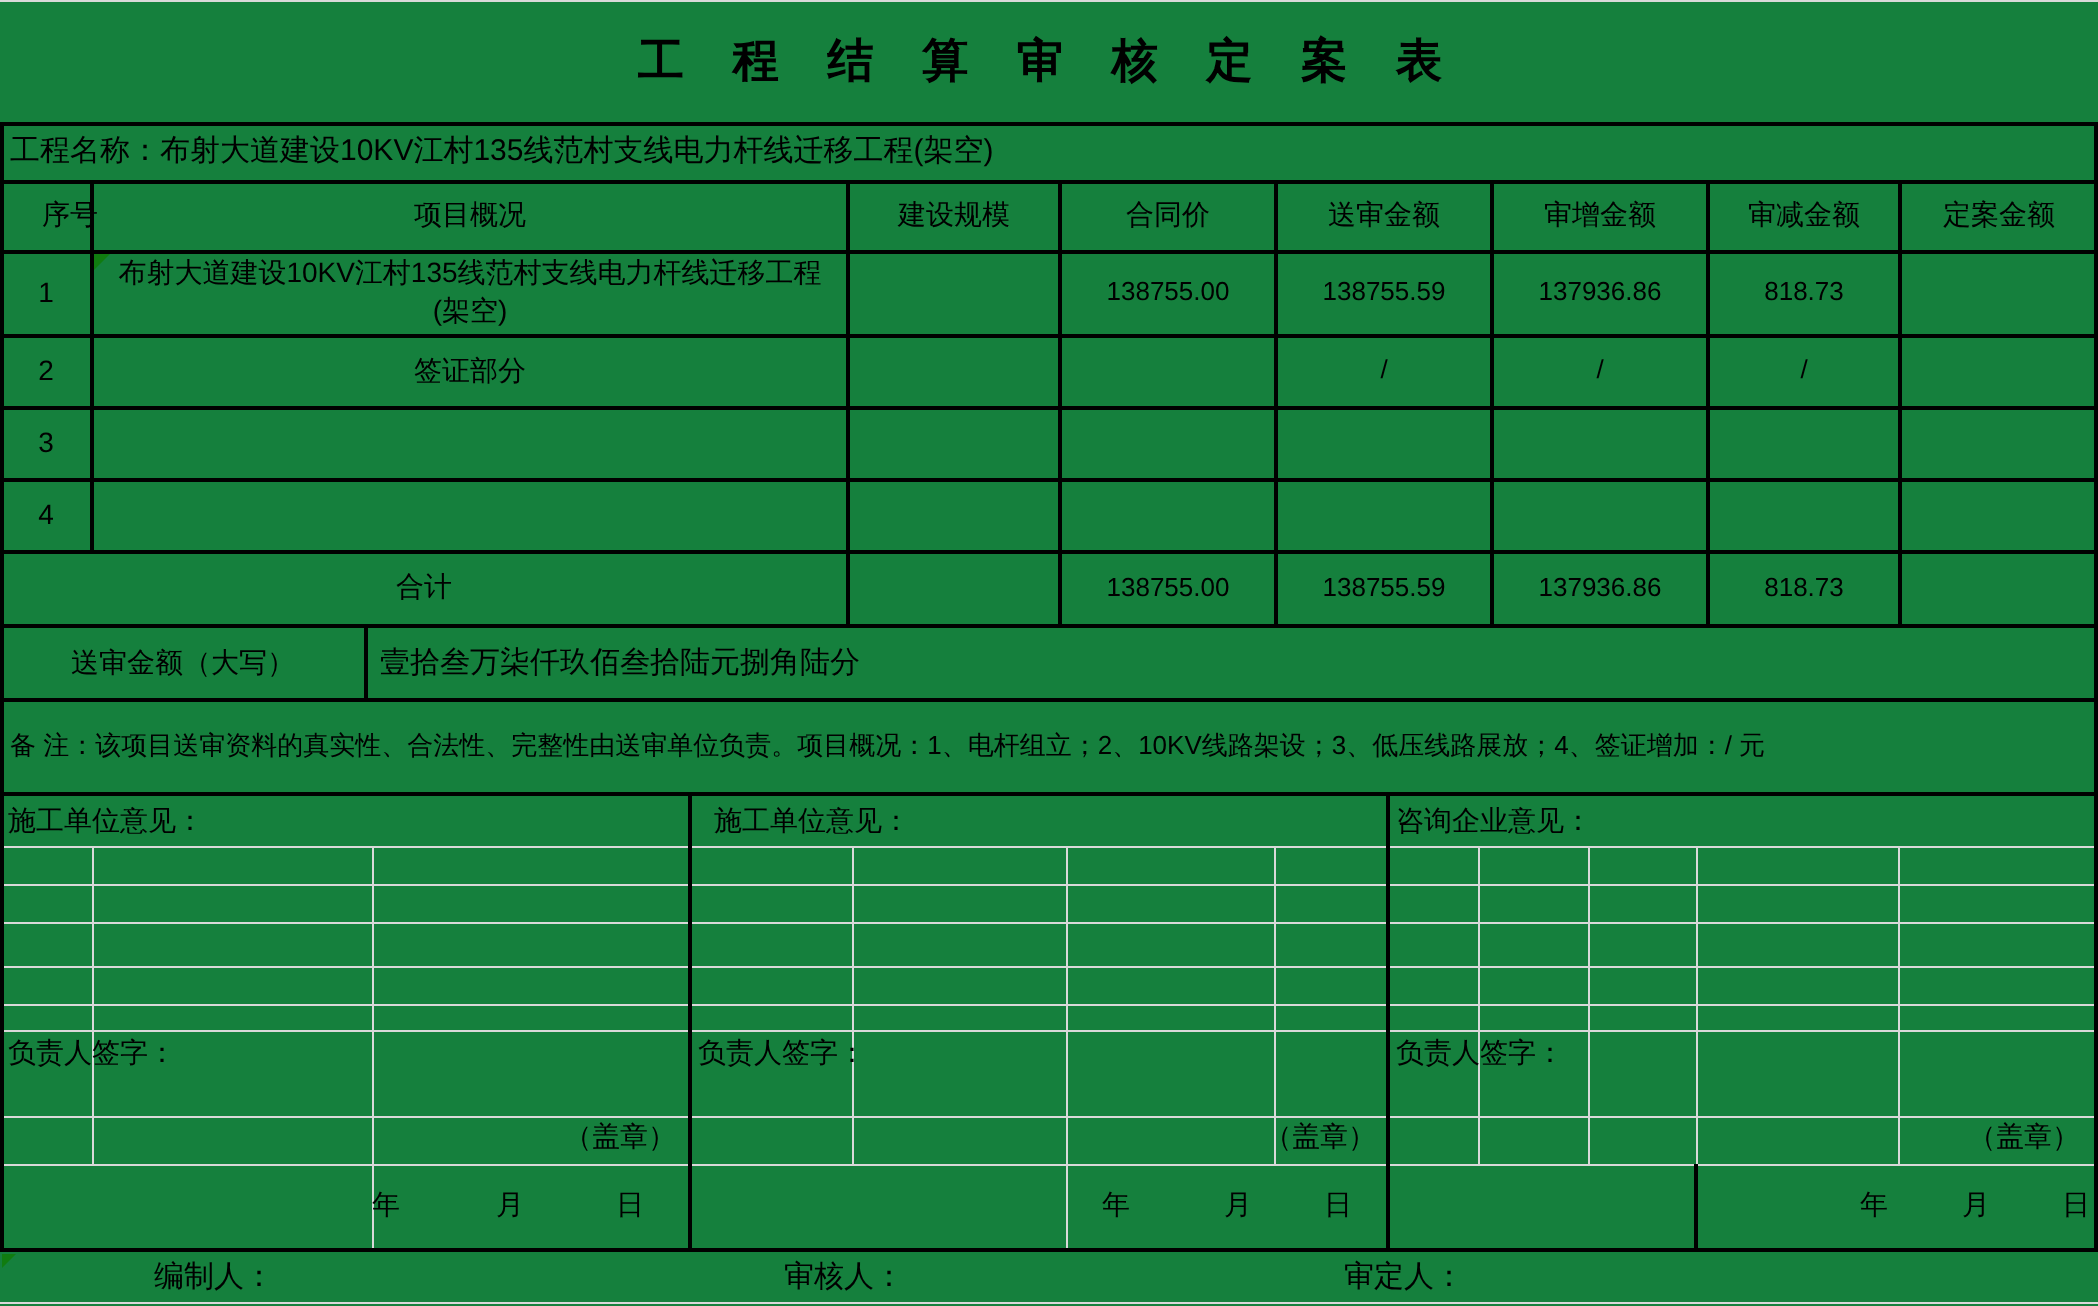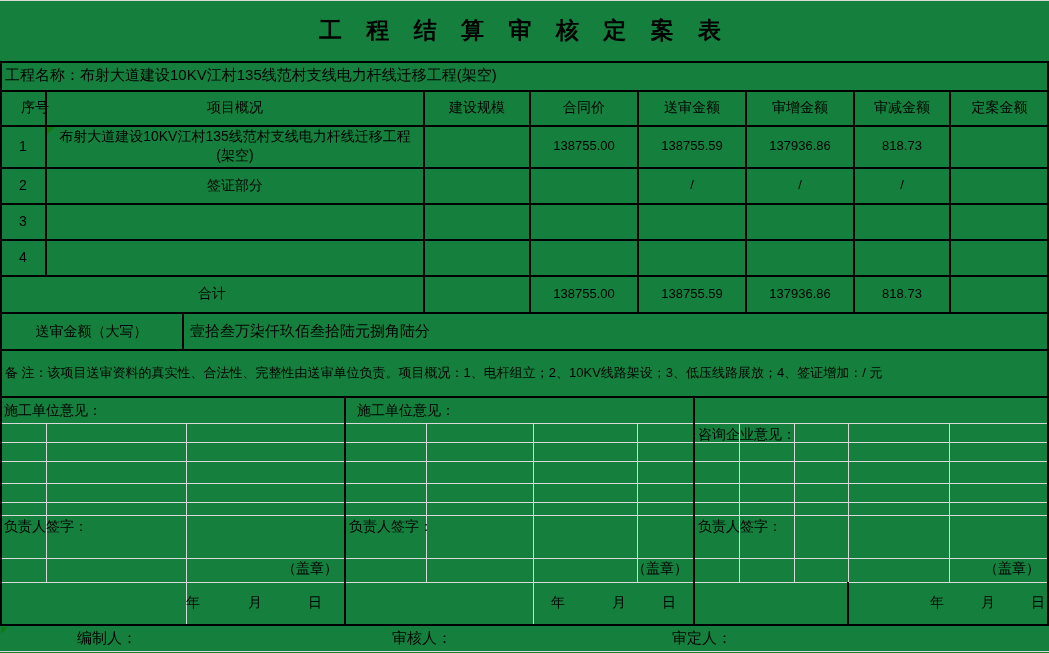--- a/index.html
+++ b/index.html
@@ -151,21 +151,21 @@
   <div>
     <div class="ltxt f14" style="left:357px;top:399px;width:330px;height:24px;">施工单位意见：</div>
     <div class="ltxt f14" style="left:349px;top:515px;width:330px;height:24px;">负责人签字：</div>
     <div class="rtxt" style="left:550px;top:557px;width:138px;height:24px;">（盖章）</div>
     <div class="ltxt f14" style="left:551px;top:592px;width:20px;height:22px;">年</div>
     <div class="ltxt f14" style="left:612px;top:592px;width:20px;height:22px;">月</div>
     <div class="ltxt f14" style="left:662px;top:592px;width:20px;height:22px;">日</div>
   </div>
 
   <div>
-    <div class="ltxt f14" style="left:698px;top:399px;width:330px;height:24px;margin-top:24px;">咨询企业意见：</div>
+    <div class="ltxt f14" style="left:698px;top:399px;width:330px;height:24px;">咨询企业意见：</div>
     <div class="ltxt f14" style="left:698px;top:515px;width:330px;height:24px;">负责人签字：</div>
     <div class="rtxt" style="left:902px;top:557px;width:138px;height:24px;">（盖章）</div>
     <div class="ltxt f14" style="left:930px;top:592px;width:20px;height:22px;">年</div>
     <div class="ltxt f14" style="left:981px;top:592px;width:20px;height:22px;">月</div>
     <div class="ltxt f14" style="left:1031px;top:592px;width:20px;height:22px;">日</div>
   </div>
 
   <div>
     <div class="ltxt f15" style="left:77px;top:626px;width:200px;height:25px;">编制人：</div>
     <div class="ltxt f15" style="left:392px;top:626px;width:200px;height:25px;">审核人：</div>

